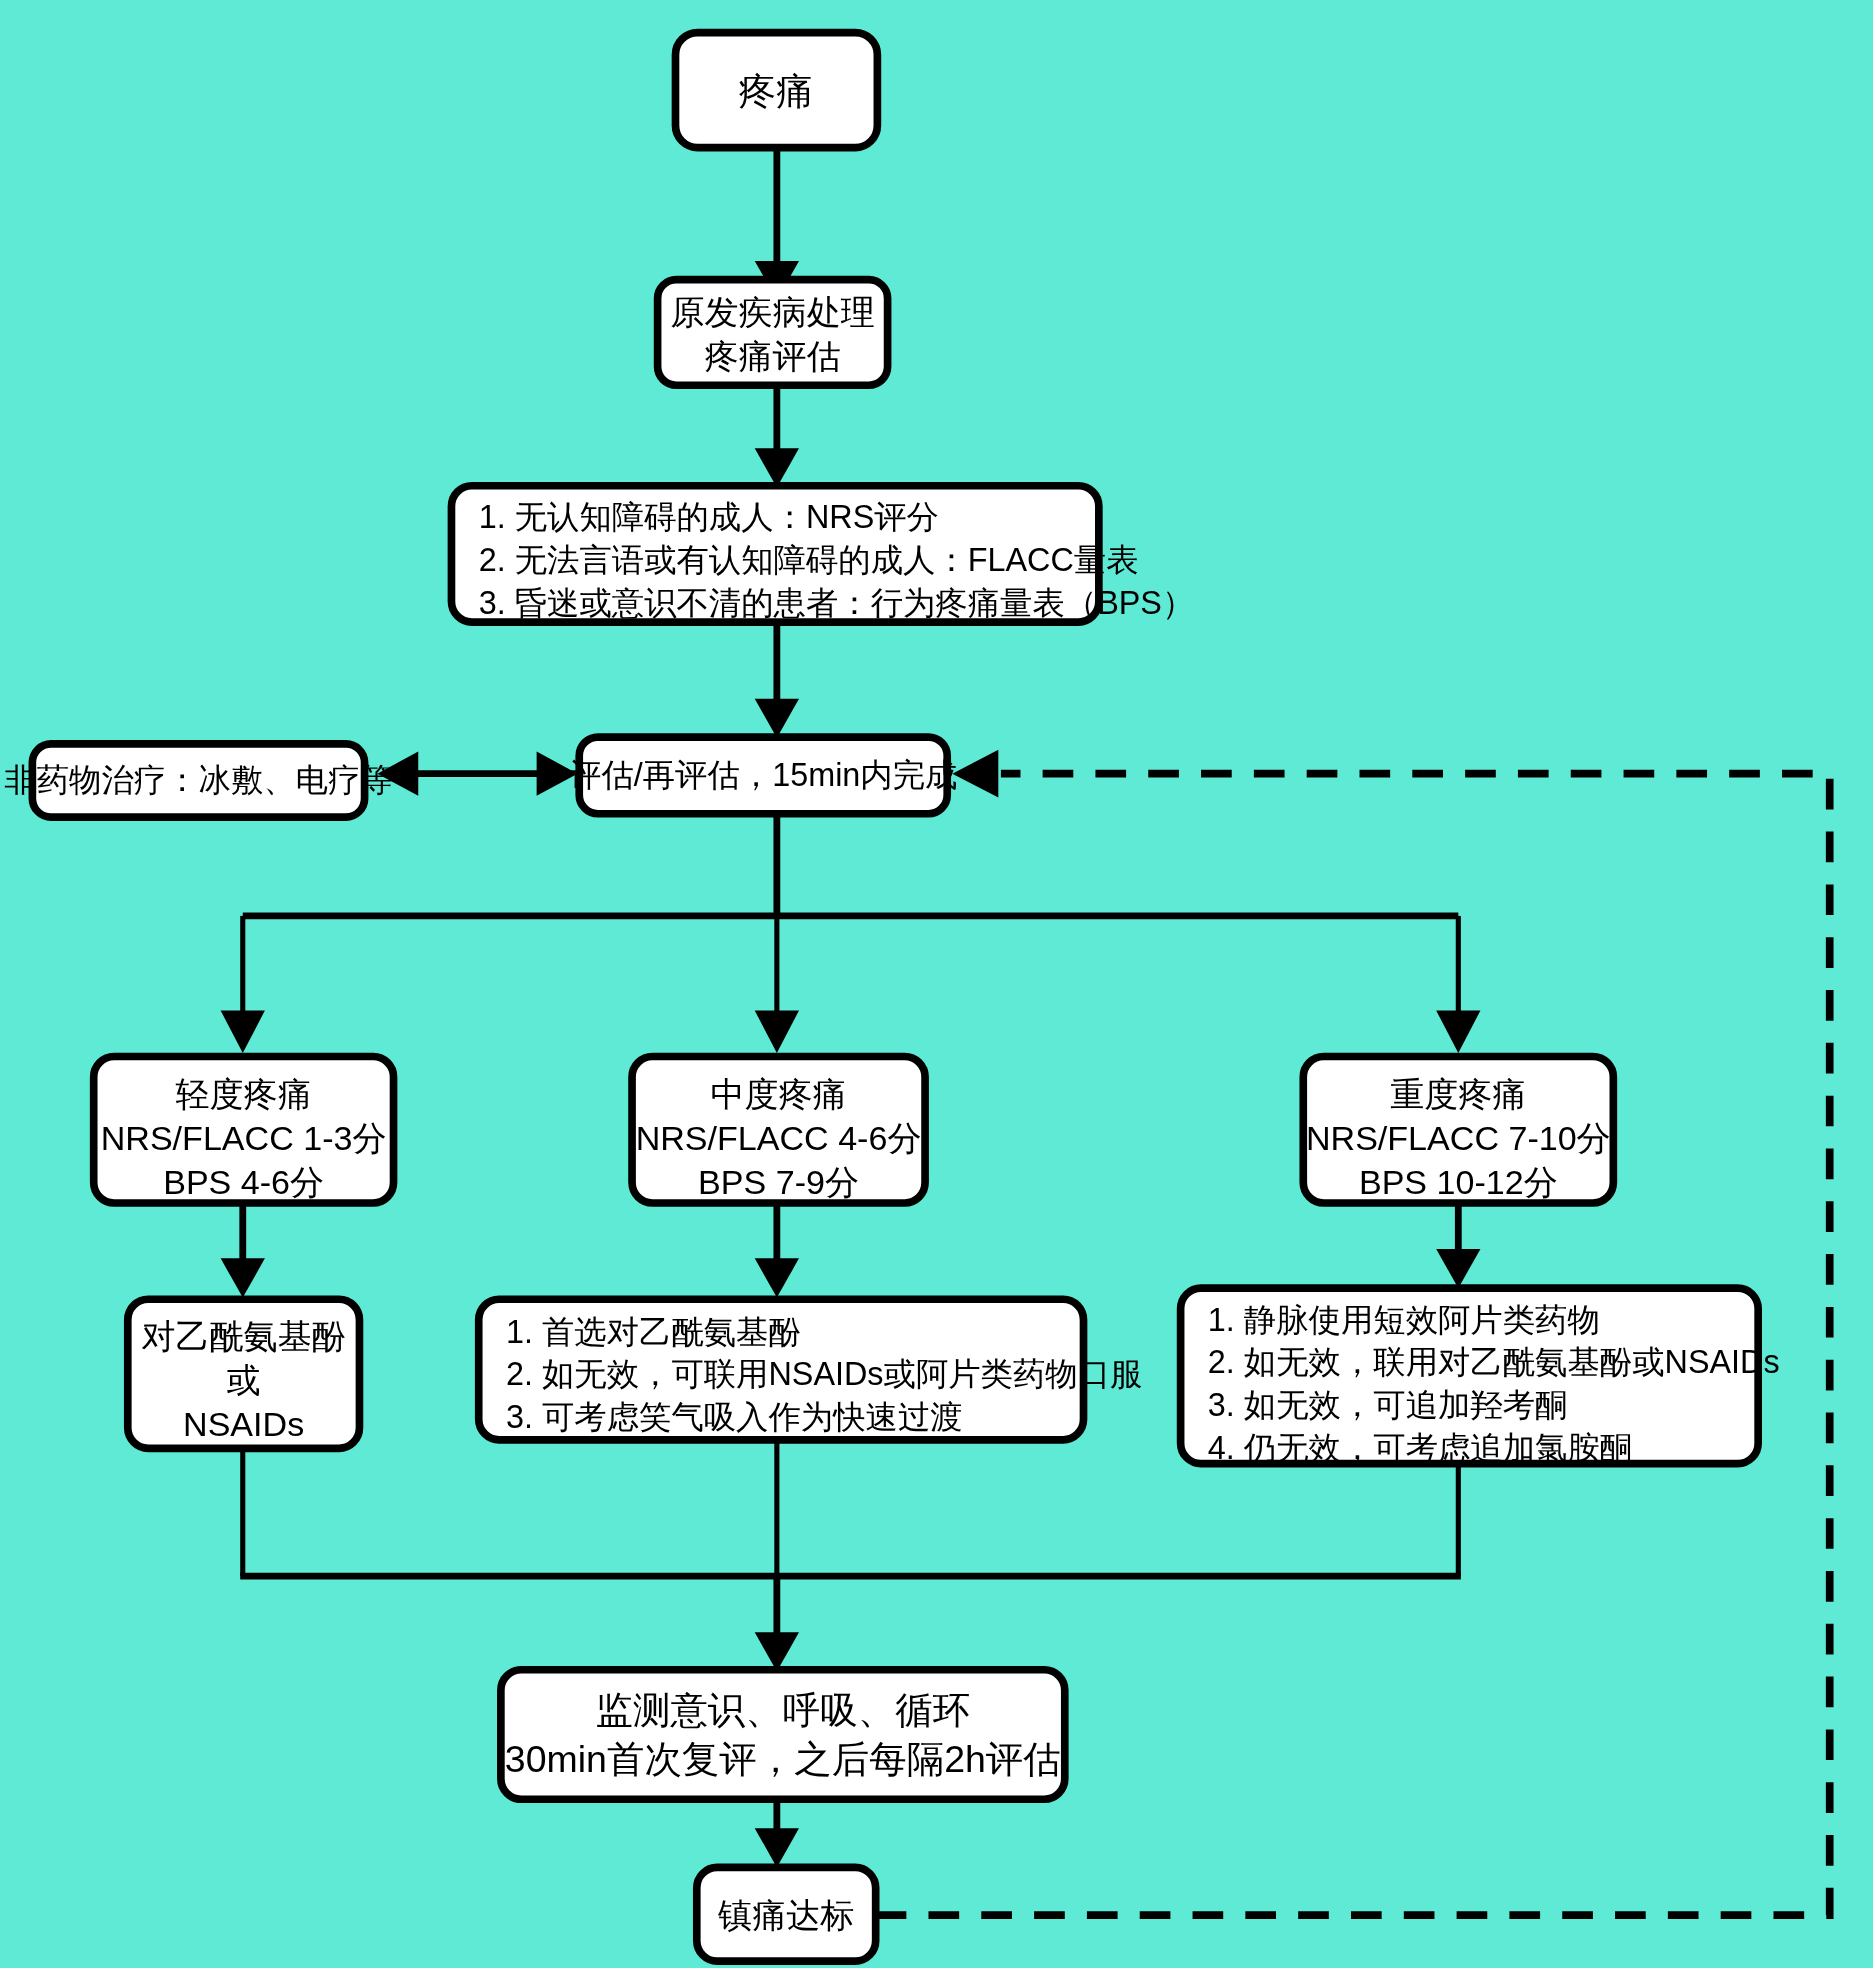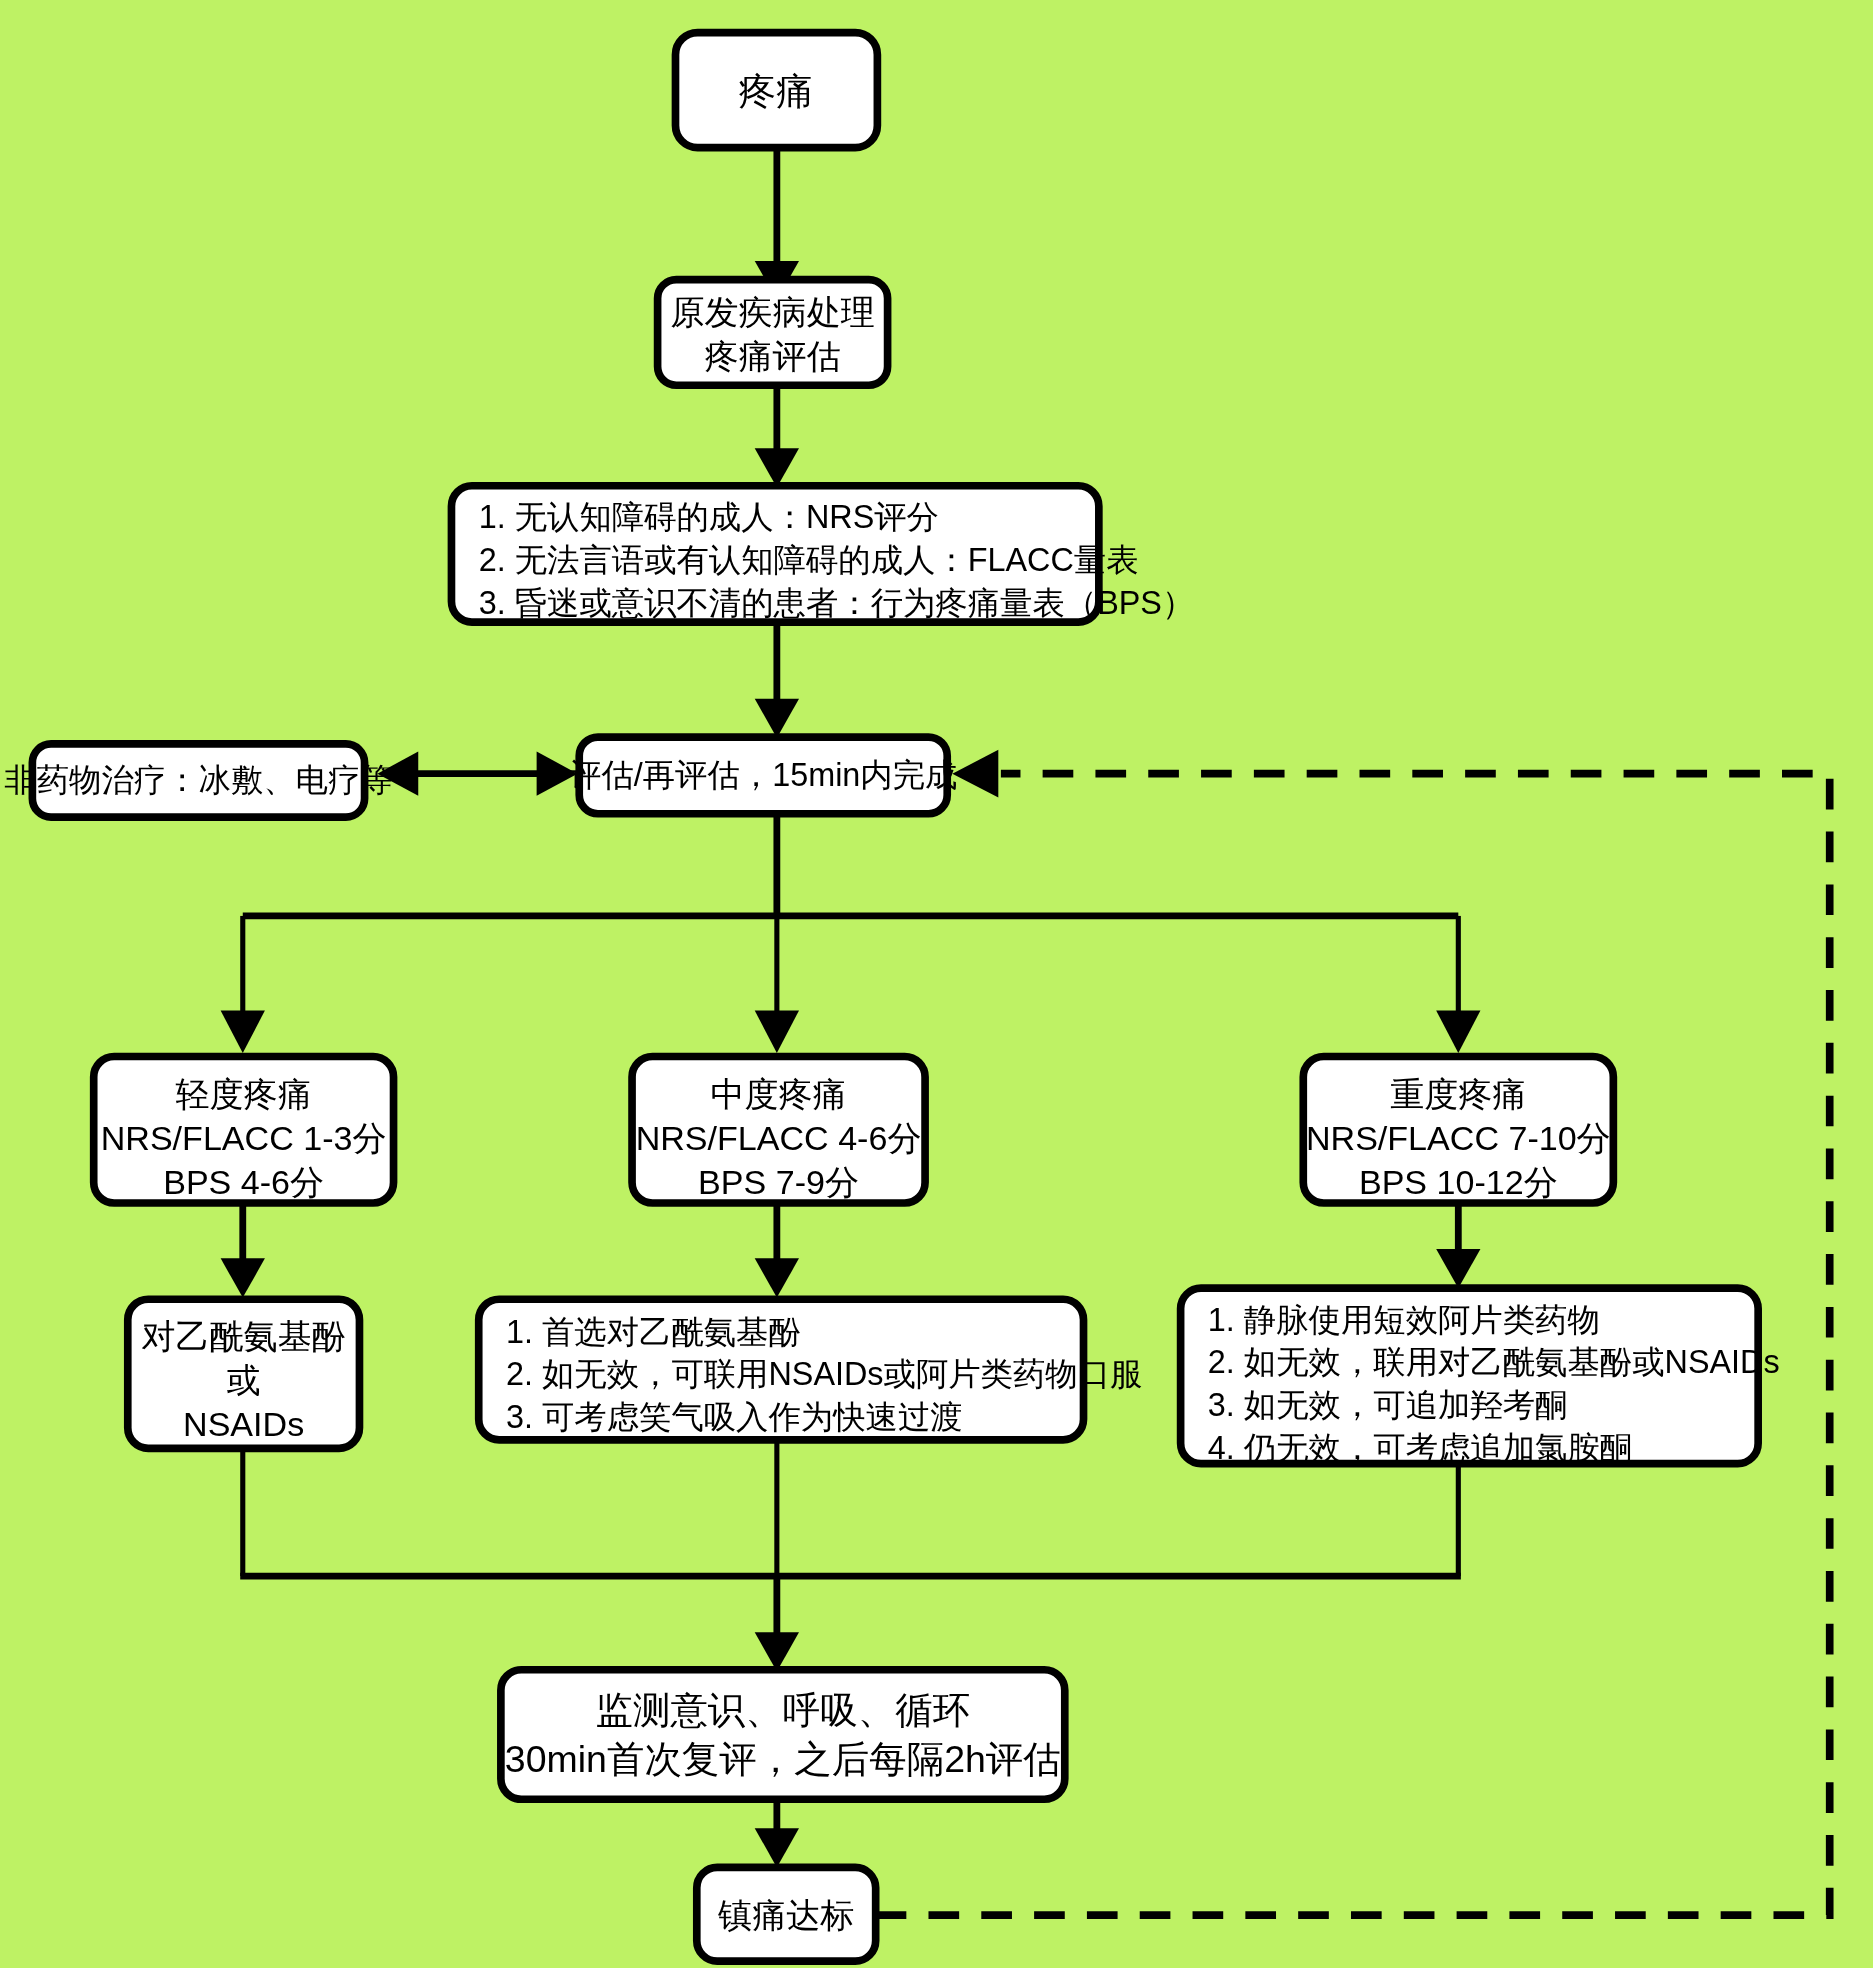--- a/index.html
+++ b/index.html
@@ -7,21 +7,21 @@
     padding: 0;
     background: #ffffff;
   }
   body {
     font-family: "Liberation Sans", "DejaVu Sans", sans-serif;
   }
   #flow-root {
     position: relative;
     width: 1874px;
     height: 1969px;
-    background: #bef264;
+    background: #5eead4;
     text-align: center;
   }
   svg.flow-canvas {
     position: absolute;
     top: 0;
     left: 0;
     width: 1874px;
     height: 1969px;
     display: block;
   }

